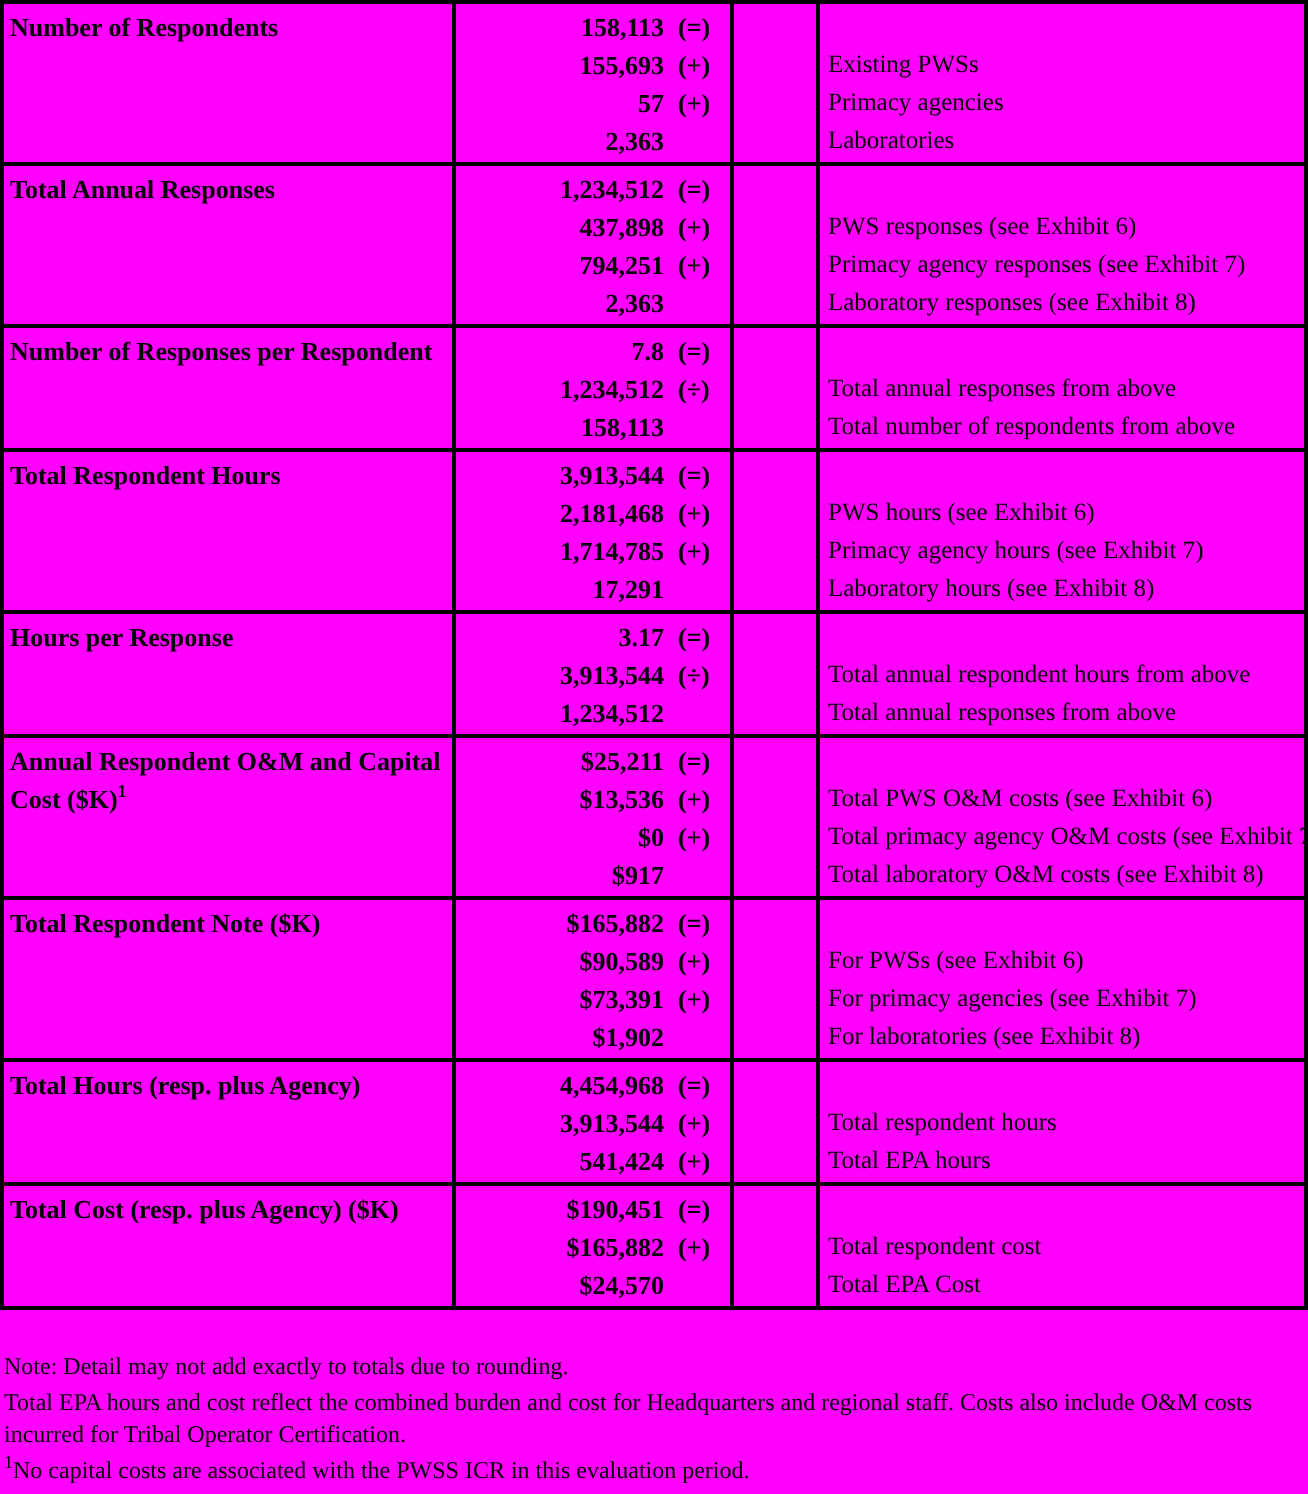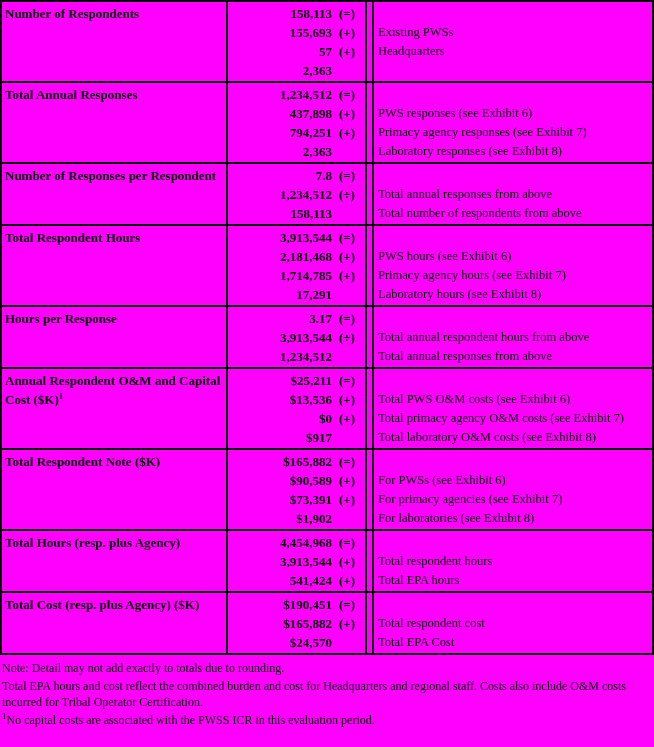--- a/index.html
+++ b/index.html
@@ -28,28 +28,29 @@
     width:139px;
     border-right:2px solid #000;
     padding:2px 3px 1px 2px;
   }
   .gap { width:5px; }
   .c3 {
     flex:1;
     border-left:2px solid #000;
     padding:2px 2px 1px 4px;
     overflow:hidden;
+    margin-left:36px;
   }
   .ln { height:19px; line-height:19px; font-size:13px; }
   .c2 .ln { display:flex; font-weight:bold; }
   .num { flex:1; text-align:right; }
   .op { width:30px; text-align:left; padding-left:7px; }
   .c3 .ln { white-space:nowrap; font-size:12.5px; }
   sup { font-size:9px; vertical-align:super; line-height:0; font-weight:bold; }
-  .notes { padding:5px 2px 0 2px; }
+  .notes { padding:20px 2px 0 2px; }
   .note { font-size:12px; line-height:16px; margin-bottom:2px; }
   .note sup { font-weight:normal; }
 </style>
 </head>
 <body>
 
 <div class="summary-table">
 
   <div class="block">
     <div class="c1"><span>Number of Respondents</span></div>
@@ -68,21 +69,22 @@
         </div>
       <div class="ln">
           <span class="num">2,363</span>
           <span class="op"></span>
         </div>
     </div>
     <div class="gap"></div>
     <div class="c3">
       <div class="ln"></div>
       <div class="ln">Existing PWSs</div>
-      <div class="ln">Headquarters</div>
+      <div class="ln">Primacy agencies</div>
+      <div class="ln">Laboratories</div>
     </div>
   </div>
 
   <div class="block">
     <div class="c1"><span>Total Annual Responses</span></div>
     <div class="c2">
       <div class="ln">
           <span class="num">1,234,512</span>
           <span class="op">(=)</span>
         </div>

